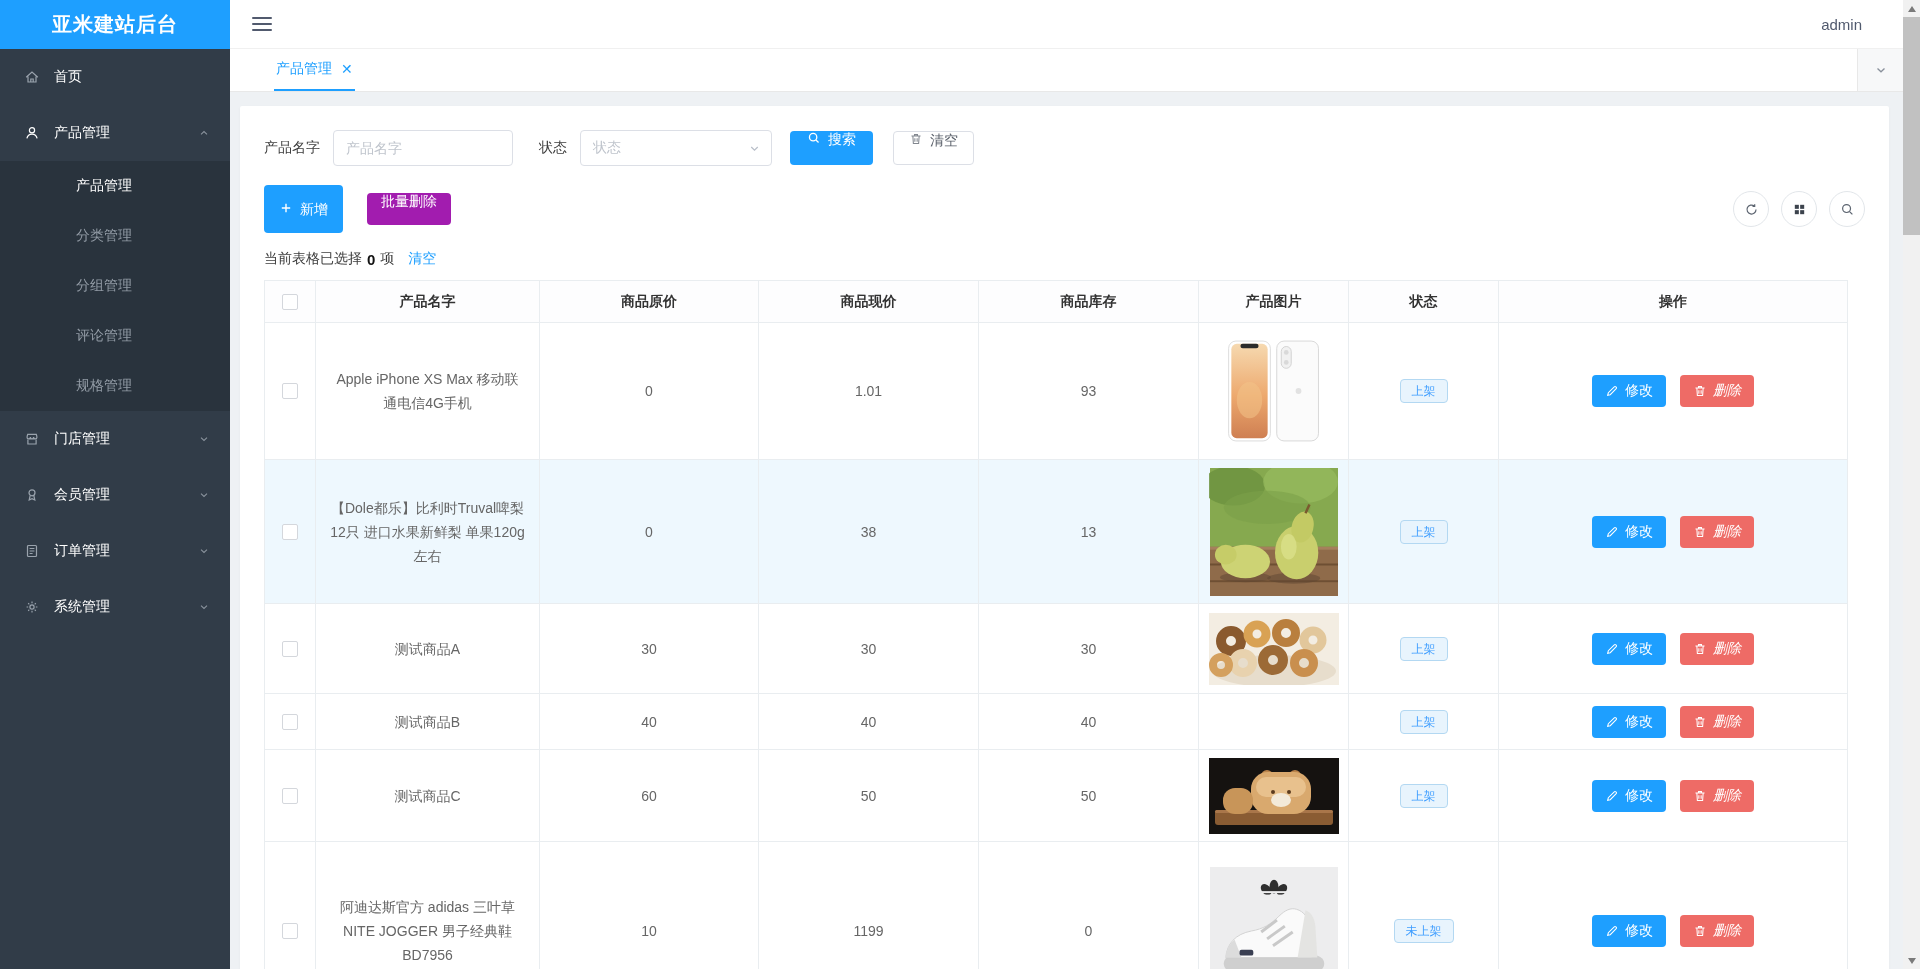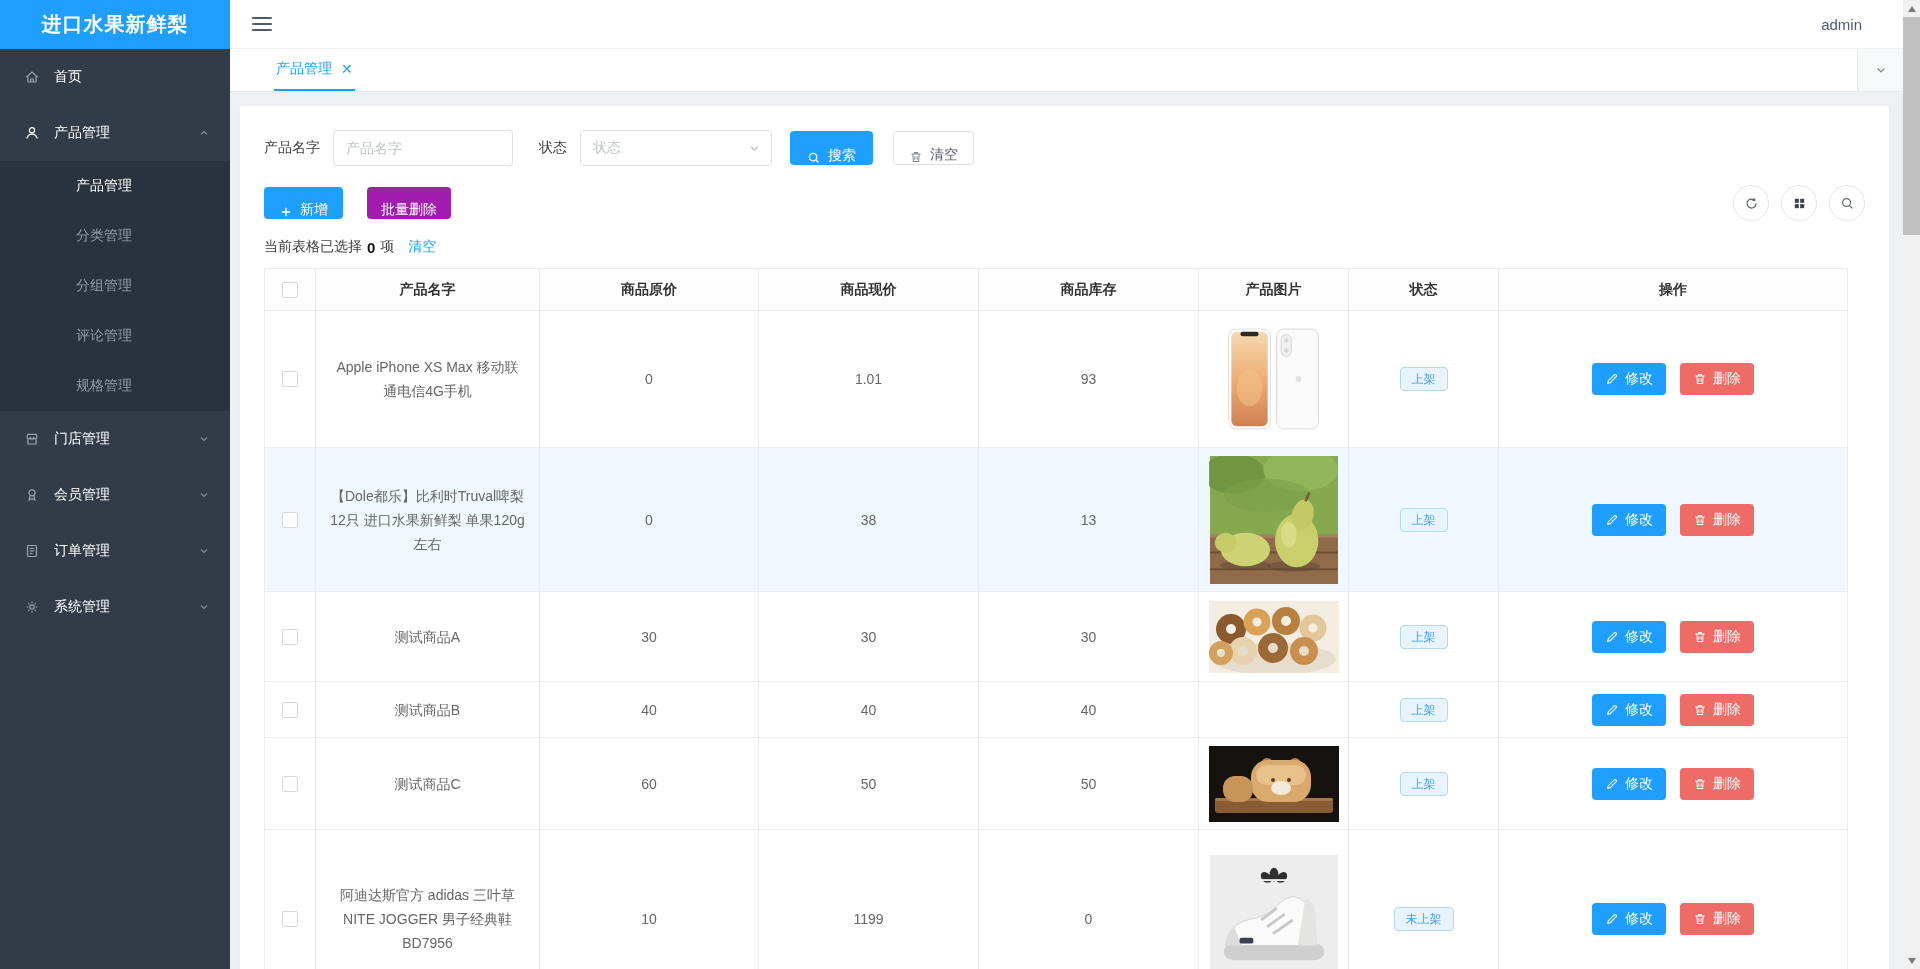--- a/index.html
+++ b/index.html
@@ -45,31 +45,31 @@
   
   .search-row { display:flex; align-items:center; }
   .search-row .flabel { color:#3c3c3c; margin-right:13px; }
   .tinput { width:180px; height:36px; border:1px solid #dcdfe6; border-radius:4px; padding:0 12px;
     font-size:14px; color:#333; outline:none; font-family:inherit; }
   .tinput::placeholder { color:#bfc4cc; }
   .sel { width:192px; height:36px; border:1px solid #dcdfe6; border-radius:4px; padding:0 12px;
     display:flex; align-items:center; color:#bfc4cc; margin-right:18px; cursor:pointer; position:relative; }
   .sel svg { position:absolute; right:10px; width:13px; height:13px; stroke:#b8bec8; fill:none; stroke-width:1.5; }
   .gap26 { width:26px; }
-  .btn { display:inline-flex; align-items:flex-end; justify-content:center; border-radius:4px;
+  .btn { display:inline-flex; align-items:flex-start; justify-content:center; border-radius:4px;
     font-size:14px; cursor:pointer; border:none; font-family:inherit; }
   .btn svg { width:14px; height:14px; margin-right:7px; }
   .btn-primary { background:#1e9fff; color:#fff; height:34px; padding:0 17px; }
   .btn-primary svg { stroke:#fff; fill:none; stroke-width:1.5; }
   .btn-plain { background:#fff; color:#595f69; height:34px; padding:0 15px; border:1px solid #dcdfe6; margin-left:20px; }
   .btn-plain svg { stroke:#82878f; fill:none; stroke-width:1.2; }
 
   
   .toolbar-row { margin-top:19px; display:flex; align-items:center; }
-  .btn-add { background:#1e9fff; color:#fff; height:32px; padding:0 15px; }
+  .btn-add { background:#1e9fff; color:#fff; height:48px; padding:16px 15px; }
   .btn-add svg { stroke:#fff; fill:none; stroke-width:1.6; }
   .btn-batch { background:#a21caf; color:#fff; height:32px; padding:0 14px; margin-left:24px; cursor:not-allowed; }
   .tool-icons { margin-left:auto; display:flex; align-items:center; }
   .circle-btn { width:36px; height:36px; border:1px solid #e2e6ea; border-radius:50%; margin-left:12px;
     display:flex; align-items:center; justify-content:center; cursor:pointer; background:#fff; }
   .circle-btn svg { width:15px; height:15px; stroke:#5c6470; fill:none; stroke-width:1.3; }
   .circle-btn svg.filled { fill:#3c434d; stroke:none; }
 
   
   .sel-row { margin-top:17px; color:#3c3c3c; display:flex; align-items:center; }
@@ -90,21 +90,21 @@
   .tbl tbody tr:nth-child(5) { height:92px; }
   .tbl tbody tr:nth-child(6) { height:178px; }
   .tbl tr.hl td { background:#eef8fe; }
   .cb { width:16px; height:16px; border:1px solid #d4d7dc; border-radius:2px; background:#fff; margin:0 auto; cursor:pointer; }
   .badge { display:inline-block; background:#e8f4fd; border:1px solid #b3d8f2; color:#409eff;
     font-size:12px; padding:5px 11px; border-radius:4px; line-height:1; }
   .act-btn { display:inline-flex; align-items:center; height:32px; padding:0 13px; border-radius:4px;
     color:#fff; font-size:14px; cursor:pointer; border:none; font-family:inherit; }
   .act-btn svg { width:14px; height:14px; margin-right:6px; stroke:#fff; fill:none; stroke-width:1.2; }
   .act-edit { background:#1e9fff; margin-right:14px; }
-  .act-del { background:#ee6b66; }
+  .act-del { background:#ee6b66;font-style:italic; }
   .prod-img { display:block; margin:0 auto; }
   .pi-iphone { width:118px; height:110px; }
   .pi-pear   { width:130px; height:128px; }
   .pi-donuts { width:130px; height:72px; }
   .pi-bread  { width:130px; height:76px; }
   .pi-shoe   { width:130px; height:128px; }
 
   
   .scrollbar { position:absolute; right:0; top:0; width:17px; height:969px; background:#f1f1f1; z-index:9; }
   .sb-arrow { position:absolute; left:0; width:17px; height:17px; display:flex; align-items:center; justify-content:center; }
@@ -248,21 +248,21 @@
     <path d="M14 98c0-6 6-9 14-9h74c8 0 14 3 14 9s-5 9-13 9H27c-8 0-13-3-13-9z" fill="#cfcfcf"></path>
     <path d="M16 92c1-14 10-24 26-27 12-2 20-7 28-15 6-6 12-9 18-7 7 2 12 8 13 18l2 31z" fill="#fafafa" stroke="#d2d2d2"></path>
     <path d="M97 44c6 2 9 8 10 16l2 32H89z" fill="#e4e4e2"></path>
     <path d="M16 92c.5-8 4-14 9-18l7 18z" fill="#dcdcdc"></path>
     <path d="M52 66l16-12M58 73l18-13M64 80l20-14" stroke="#c9c9c9" stroke-width="3" fill="none"></path>
     <rect x="30" y="84" width="14" height="6" rx="2" fill="#3a3f52"></rect>
   </symbol>
 </svg>
 
 <div class="sidebar">
-  <div class="logo">进口水果新鲜梨</div>
+  <div class="logo">亚米建站后台</div>
   <div>
       <div class="menu-item">
         <svg class="ic">
           <use href="#home-icon"></use>
         </svg>
         <span class="lbl">首页</span>
       </div>
       <div class="menu-item open">
         <svg class="ic">
           <use href="#user-icon"></use>

